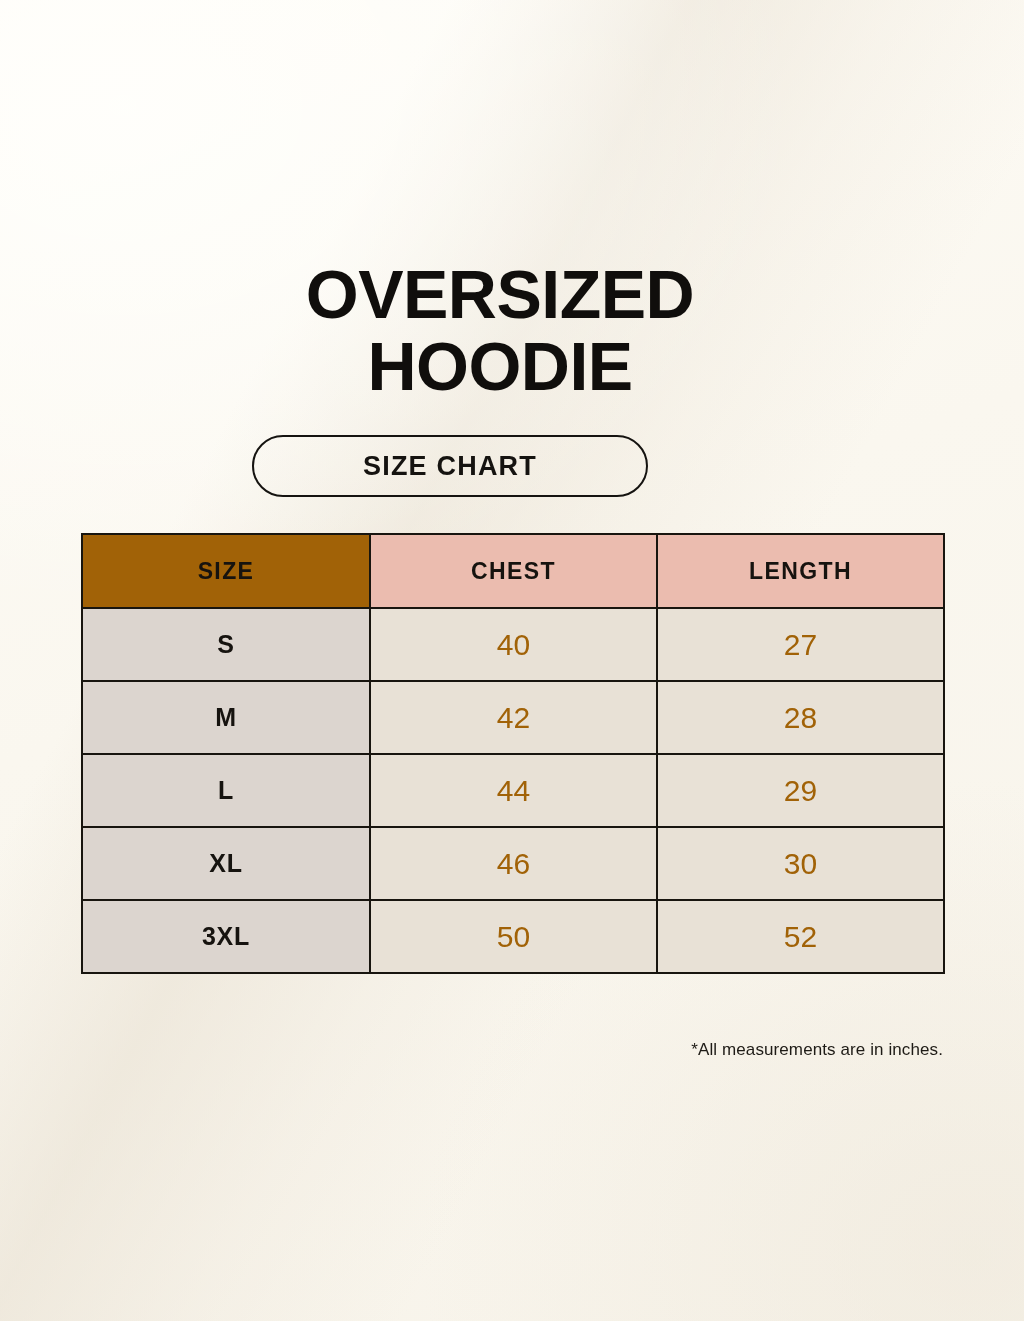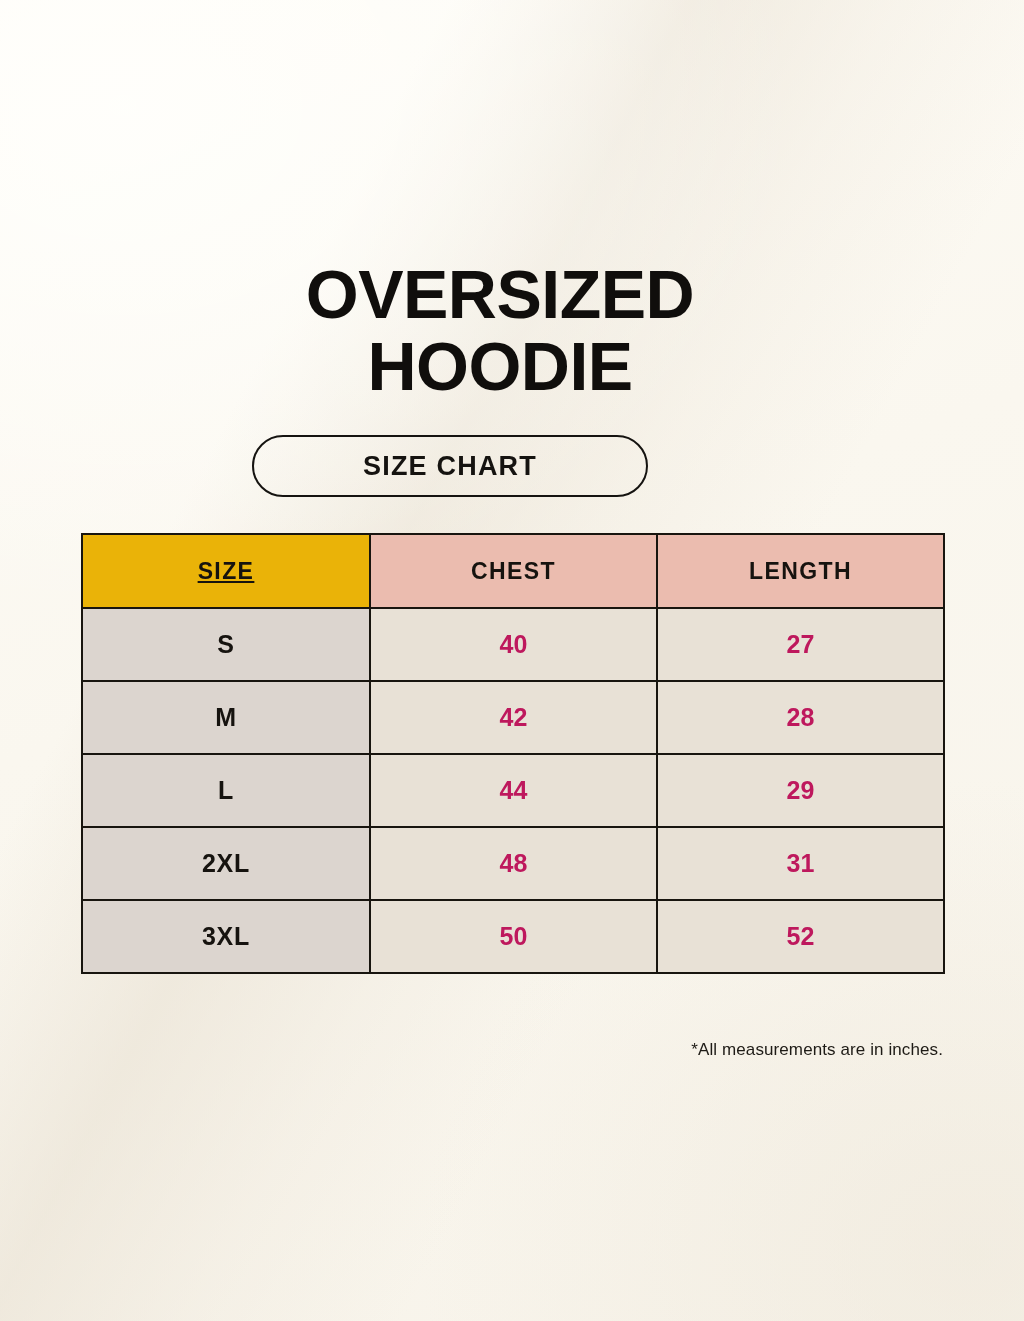--- a/index.html
+++ b/index.html
@@ -118,42 +118,41 @@
   }
 
   thead th {
     height: 72px;
     font-size: 23px;
     font-weight: 700;
     letter-spacing: 1.4px;
     color: #16130F;
   }
   th.head-size {
-    background: #eab308;
-    text-decoration: underline;
+    background: #a16207;
   }
   th.head-measure {
     background: #EBBCAF;
   }
 
   tbody td {
     height: 71px;
   }
   td.cell-size {
     background: #DCD5CF;
     font-size: 25px;
     font-weight: 700;
     letter-spacing: 0.8px;
     color: #16130F;
   }
   td.cell-value {
     background: #E8E1D6;
-    font-size: 25px;
-    font-weight: 700;
-    color: #be185d;
+    font-size: 30px;
+    font-weight: 400;
+    color: #a16207;
   }
 
   
   .footnote {
     position: absolute;
     top: 1040px;
     left: 81px;
     width: 862px;
     text-align: right;
     font-size: 17px;
@@ -205,23 +204,23 @@
           <td class="cell-size">M</td>
           <td class="cell-value">42</td>
           <td class="cell-value">28</td>
         </tr>
         <tr>
           <td class="cell-size">L</td>
           <td class="cell-value">44</td>
           <td class="cell-value">29</td>
         </tr>
         <tr>
-          <td class="cell-size">2XL</td>
-          <td class="cell-value">48</td>
-          <td class="cell-value">31</td>
+          <td class="cell-size">XL</td>
+          <td class="cell-value">46</td>
+          <td class="cell-value">30</td>
         </tr>
         <tr>
           <td class="cell-size">3XL</td>
           <td class="cell-value">50</td>
           <td class="cell-value">52</td>
         </tr>
       </tbody>
     </table>
   </div>
 

